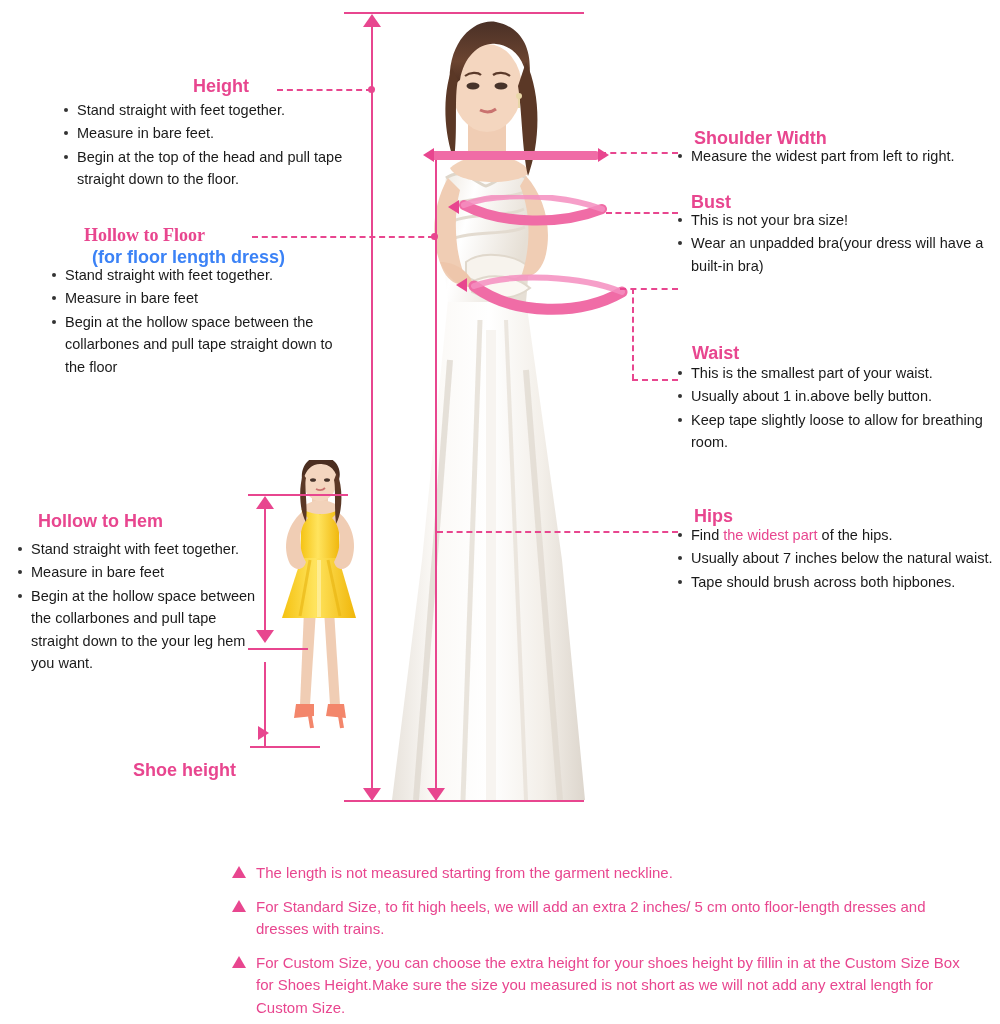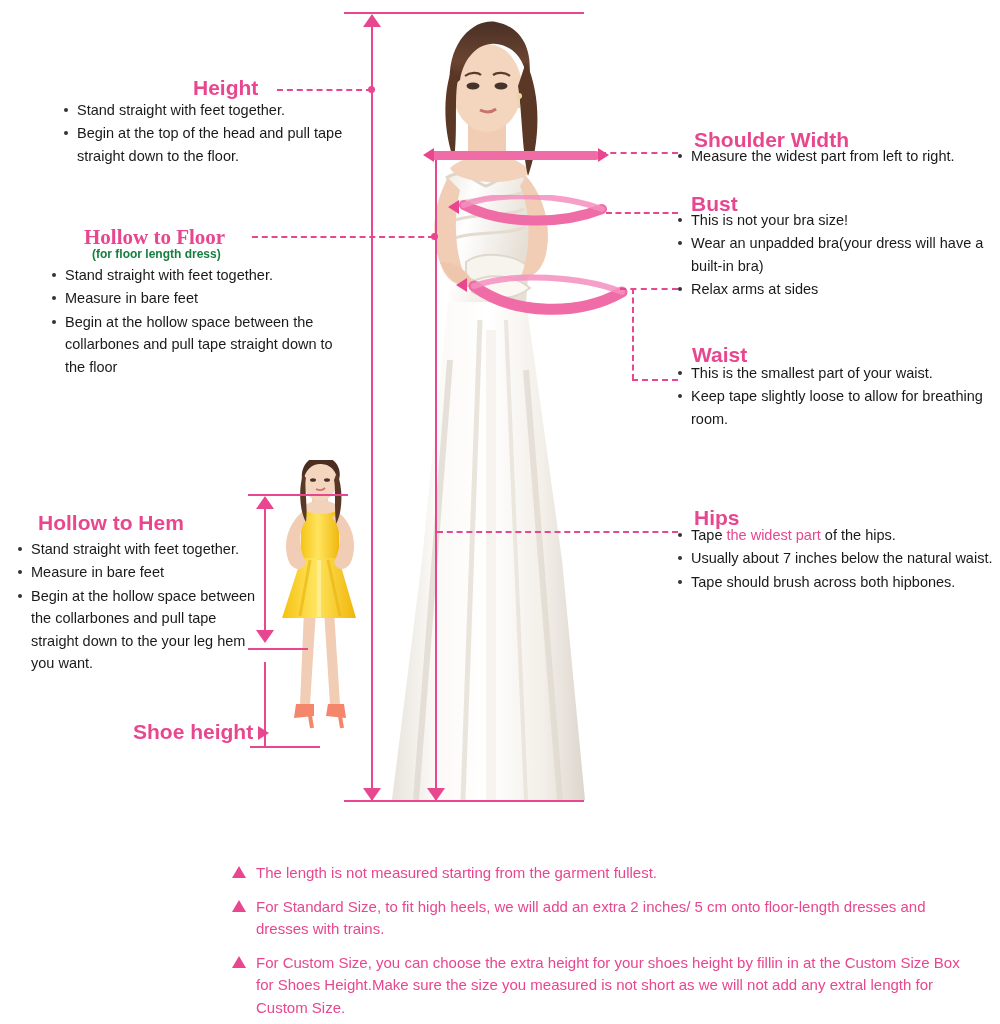--- a/index.html
+++ b/index.html
@@ -20,27 +20,27 @@
     left: 0; top: 0;
     width: 1000px;
     height: 1024px;
   }
   .abs { position: absolute; }
 
   
   .heading {
     color: #e8468f;
     font-weight: bold;
-    font-size: 21px;
+    font-size: 18px;
     white-space: nowrap;
   }
   .subheading {
-    color: #15803d;
+    color: #3b82f6;
     font-weight: bold;
-    font-size: 12px;
+    font-size: 18px;
     white-space: nowrap;
   }
   .bullets {
     font-size: 14.5px;
     line-height: 1.55;
     color: #1a1a1a;
   }
   .bullets ul {
     margin: 0;
     padding: 0;
@@ -315,20 +315,21 @@
   <div class="hline" style="left:248px; top:648px; width:60px;"></div>
 
   <div class="vline" style="left:264px; top:662px; height:86px;"></div>
   <div class="hline" style="left:250px; top:746px; width:70px;"></div>
   <div class="arrow-right" style="left:258px; top:726px;"></div>
 
   <div class="abs heading" style="left:193px; top:76px;">Height</div>
   <div class="abs bullets" style="left:62px; top:99px; width:300px;">
     <ul>
       <li>Stand straight with feet together.</li>
+      <li>Measure in bare feet.</li>
       <li>Begin at the top of the head and pull tape straight down to the floor.</li>
     </ul>
   </div>
 
   <div class="abs heading" style="left:84px; top:225px;font-family:Liberation Serif, serif;">Hollow to Floor</div>
   <div class="abs subheading" style="left:92px; top:247px;">(for floor length dress)</div>
   <div class="abs bullets" style="left:50px; top:264px; width:300px;">
     <ul>
       <li>Stand straight with feet together.</li>
       <li>Measure in bare feet</li>
@@ -338,59 +339,59 @@
 
   <div class="abs heading" style="left:38px; top:511px;">Hollow to Hem</div>
   <div class="abs bullets" style="left:16px; top:538px; width:240px;">
     <ul>
       <li>Stand straight with feet together.</li>
       <li>Measure in bare feet</li>
       <li>Begin at the hollow space between the collarbones and pull tape straight down to the your leg hem  you want.</li>
     </ul>
   </div>
 
-  <div class="abs heading" style="left:133px; top:720px;text-align:center;">Shoe height</div>
+  <div class="abs heading" style="left:133px; top:760px;text-align:center;">Shoe height</div>
 
   <div class="abs heading" style="left:694px; top:128px;">Shoulder Width</div>
   <div class="abs bullets" style="left:676px; top:145px; width:320px;">
     <ul>
       <li>Measure the widest part from left to right.</li>
     </ul>
   </div>
 
   <div class="abs heading" style="left:691px; top:192px;">Bust</div>
   <div class="abs bullets" style="left:676px; top:209px; width:322px;">
     <ul>
       <li>This is not your bra size!</li>
       <li>Wear an unpadded bra(your dress will have a built-in bra)</li>
-      <li>Relax arms at sides</li>
     </ul>
   </div>
 
   <div class="abs heading" style="left:692px; top:343px;">Waist</div>
   <div class="abs bullets" style="left:676px; top:362px; width:320px;">
     <ul>
       <li>This is the smallest part of your waist.</li>
+      <li>Usually about 1 in.above belly button.</li>
       <li>Keep tape slightly loose to allow for breathing room.</li>
     </ul>
   </div>
 
   <div class="abs heading" style="left:694px; top:506px;">Hips</div>
   <div class="abs bullets" style="left:676px; top:524px; width:322px;">
     <ul>
-      <li><span>Tape </span><span class="pinkword">the widest part</span><span> of the hips.</span></li>
+      <li><span>Find </span><span class="pinkword">the widest part</span><span> of the hips.</span></li>
       <li>Usually about 7 inches below the natural waist.</li>
       <li>Tape should brush across both hipbones.</li>
     </ul>
   </div>
 
   <div class="notes">
     <div class="note">
       <span class="tri"></span>
-      <span>The length is not measured starting from the garment fullest.</span>
+      <span>The length is not measured starting from the garment neckline.</span>
     </div>
     <div class="note">
       <span class="tri"></span>
       <span>For Standard Size, to fit high heels, we will add an extra 2 inches/ 5  cm onto floor-length dresses and dresses with trains.</span>
     </div>
     <div class="note">
       <span class="tri"></span>
       <span>For Custom Size, you can choose the extra height for your shoes height by fillin in at the Custom Size Box for Shoes Height.Make sure the size you measured is not short as we will not add any extral length for Custom Size.</span>
     </div>
   </div>

